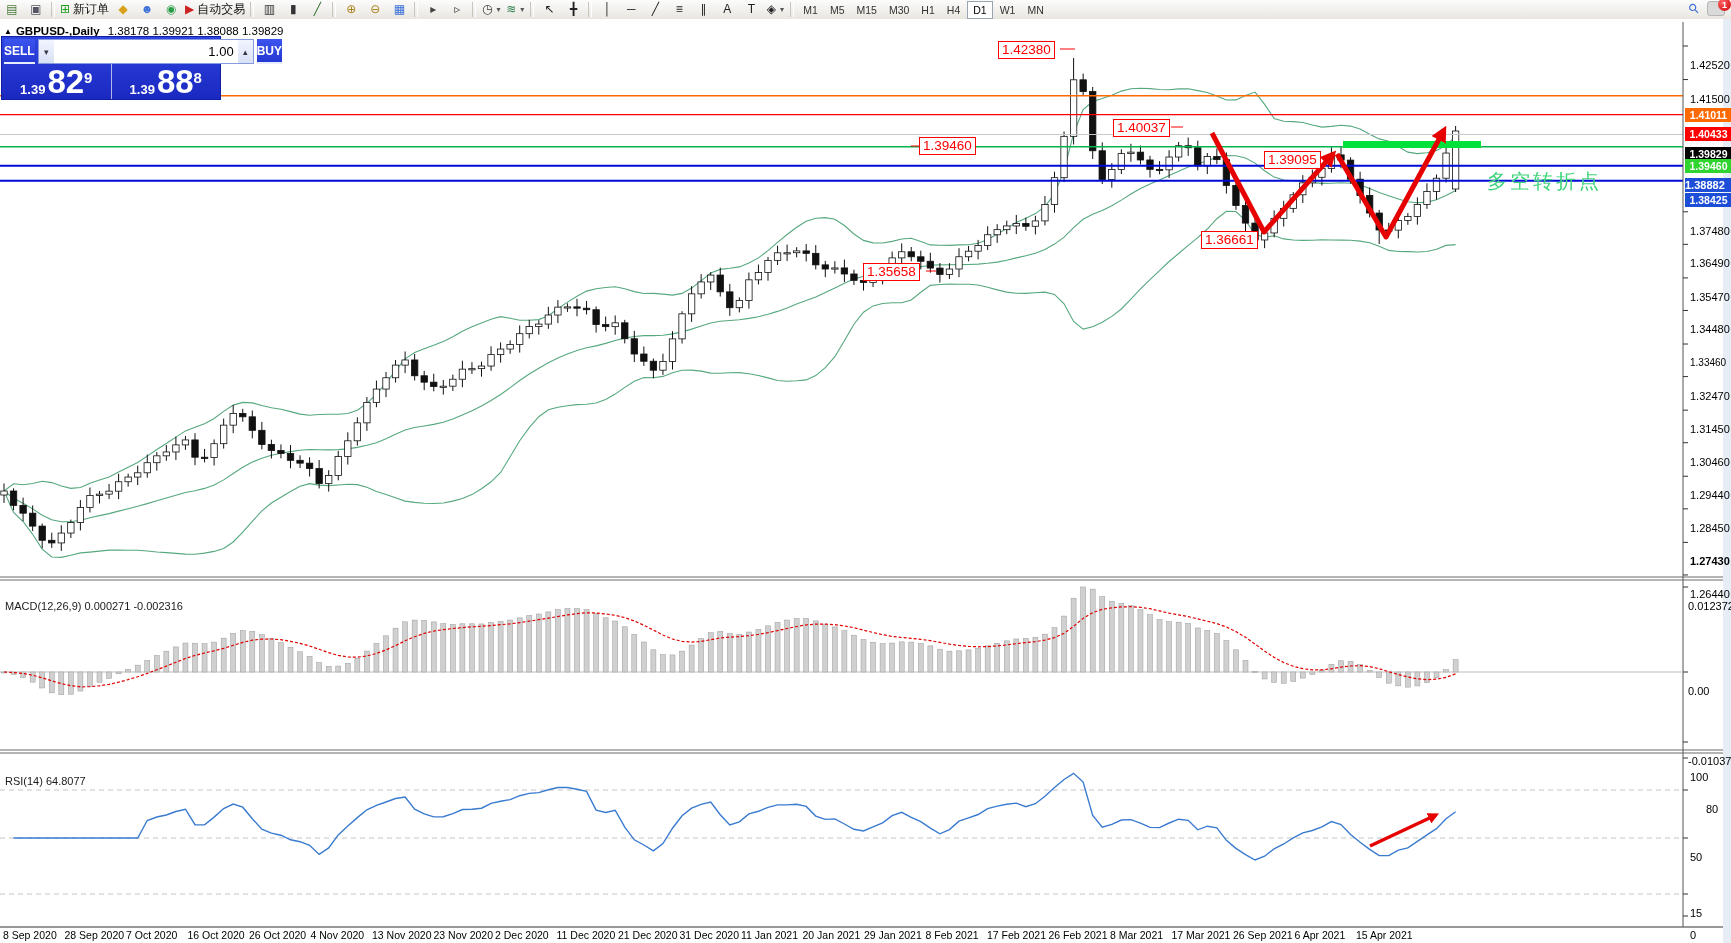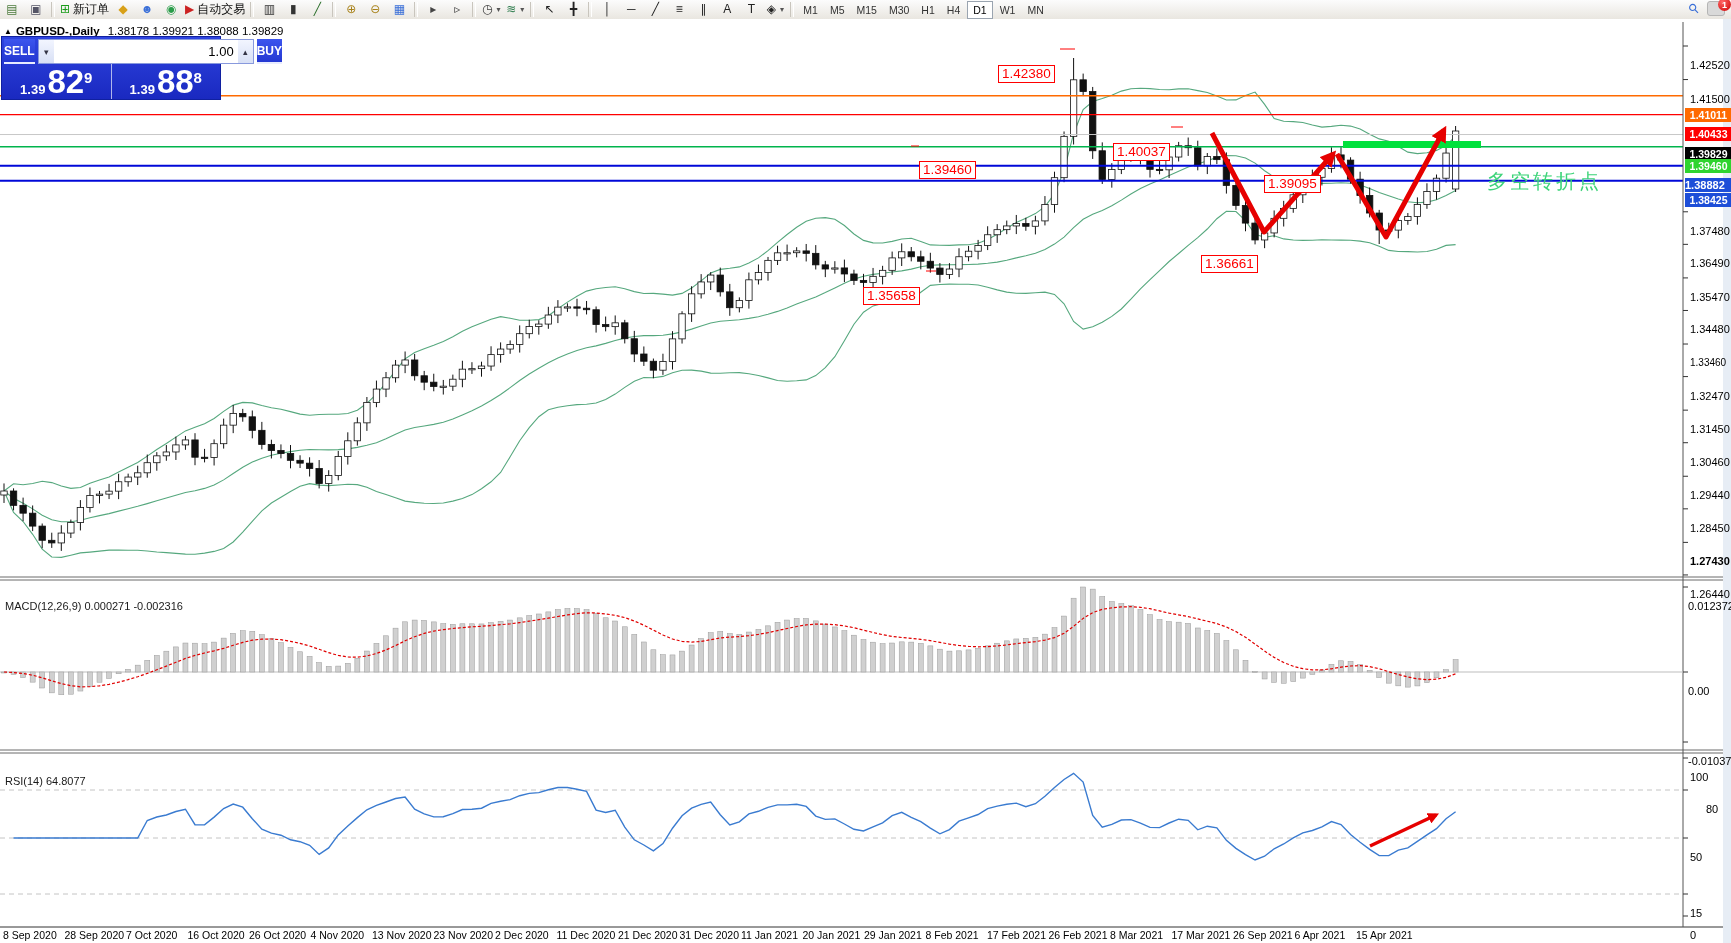--- a/index.html
+++ b/index.html
@@ -42,21 +42,21 @@
   .vol{flex:1;border:none;outline:none;text-align:right;font-size:13px;padding:0 4px;min-width:0;
     font-family:"Liberation Sans","DejaVu Sans",sans-serif;color:#000;}
   .tp-prices{display:flex;height:35px;}
   .tp-price{flex:1;display:flex;align-items:flex-end;justify-content:center;padding-bottom:2px;}
   .tp-div{width:1px;background:rgba(255,255,255,.65);}
   .pp{font-size:13px;font-weight:bold;margin-right:2px;line-height:15px;}
   .pb{font-size:33px;font-weight:bold;line-height:30px;}
   .ps{font-size:15px;font-weight:bold;line-height:15px;vertical-align:top;position:relative;top:-12px;}
   .date-lb{position:absolute;top:910px;font-size:10.5px;color:#000;z-index:3;white-space:nowrap;}
   .anno{position:absolute;border:1px solid #f00;color:#f00;background:#fff;font-size:13.5px;
-    padding:0 3px;line-height:16px;z-index:4;white-space:nowrap;margin-top:24px;}
+    padding:0 3px;line-height:16px;z-index:4;white-space:nowrap;}
   #cn-note{position:absolute;left:1487px;top:149px;z-index:4;font-size:20px;color:#3ed47a;letter-spacing:3px;}
   #scrollstrip{position:absolute;right:0;top:0;width:8px;height:924px;background:#e7edf5;z-index:2;}
 </style>
 </head>
 <body>
 
 <div id="app">
   <div id="toolbar">
       <span class="tb-btn">
         <span class="gl" style="color: rgb(74, 122, 58);">▤</span>

